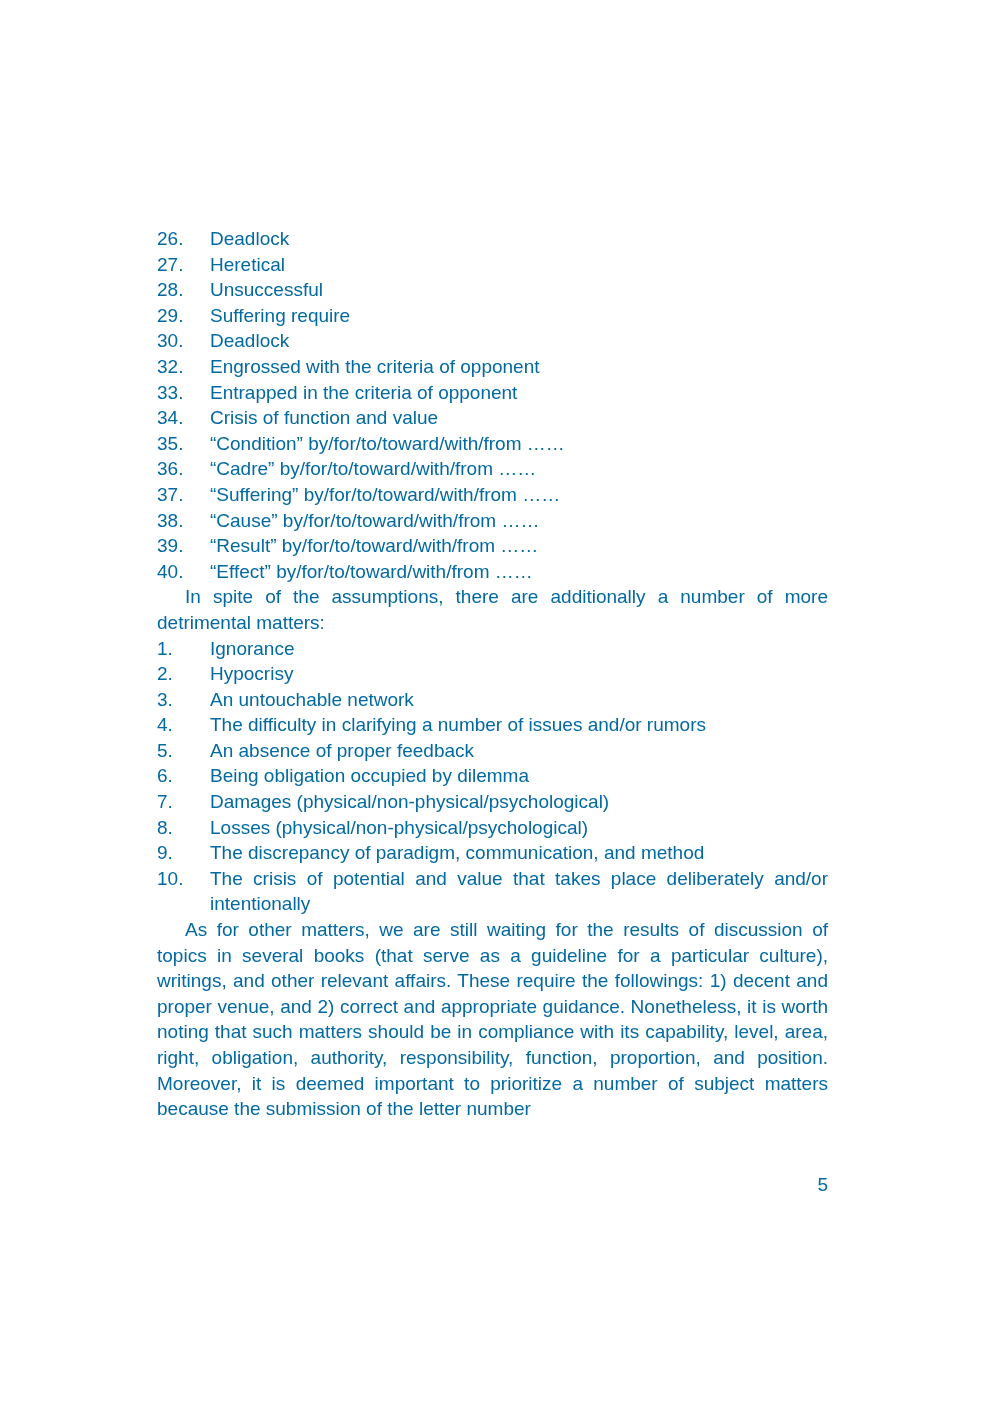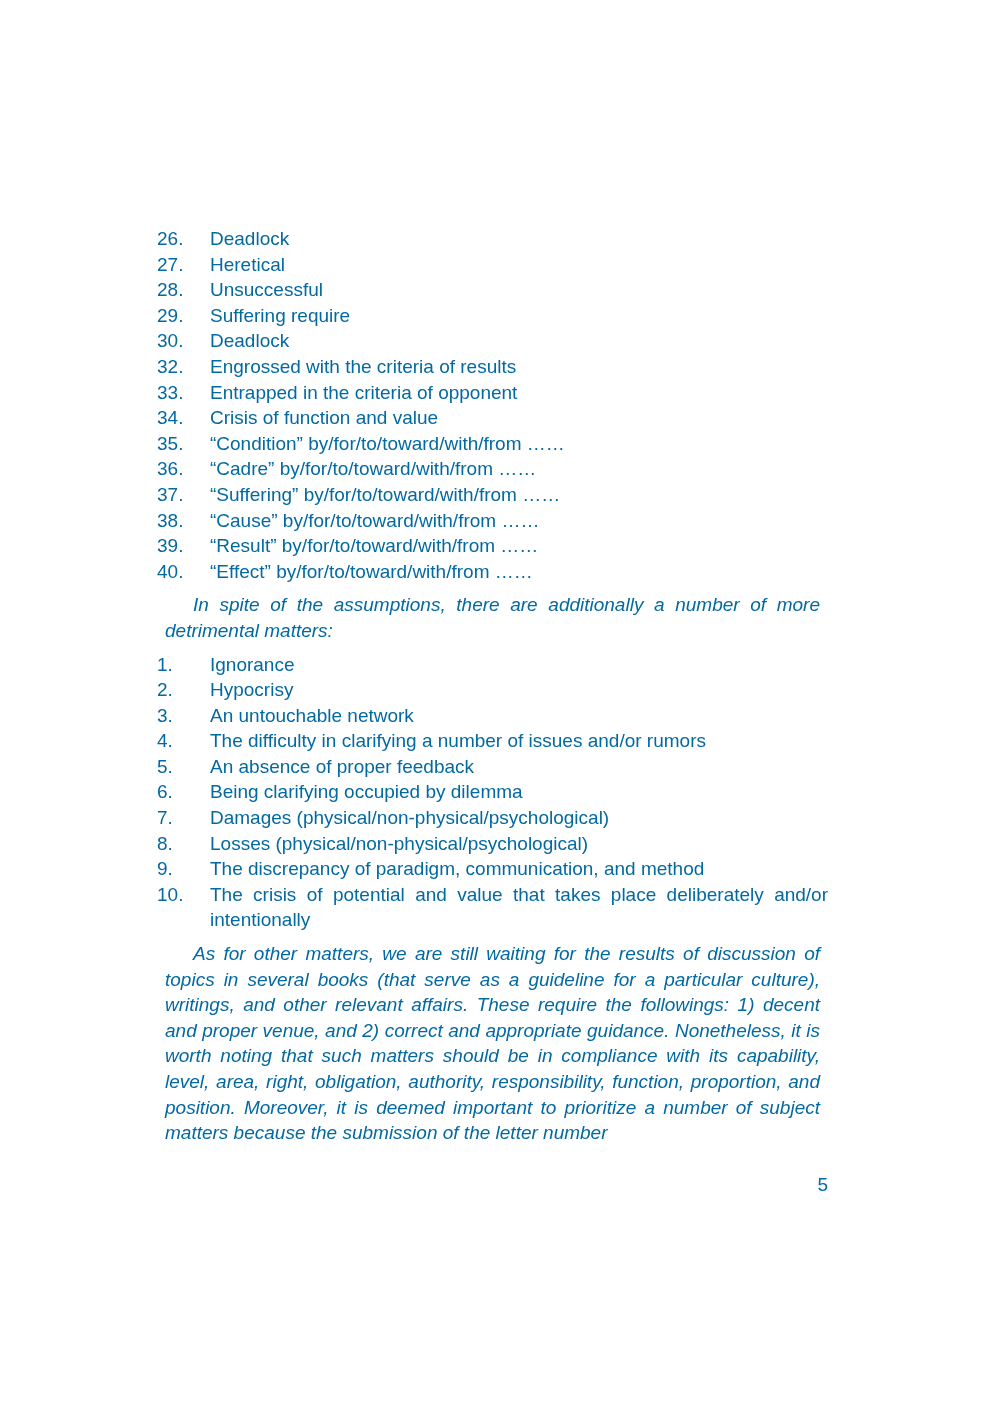--- a/index.html
+++ b/index.html
@@ -34,22 +34,21 @@
   .list-num {
     flex: 0 0 53px;
   }
   .list-text {
     flex: 1 1 auto;
     text-align: justify;
   }
   .para {
     text-align: justify;
     text-indent: 28px;
-    margin: 8px;
-    font-style: italic;
+    margin: 0;
   }
   .page-number {
     position: absolute;
     left: 157px;
     top: 1172px;
     width: 671px;
     text-align: right;
   }
 </style>
 </head>
@@ -81,21 +80,21 @@
         </div>
 
         <div class="list-row">
           <span class="list-num">30.</span>
           <span class="list-text">Deadlock</span>
         </div>
 
 
         <div class="list-row">
           <span class="list-num">32.</span>
-          <span class="list-text">Engrossed with the criteria of results</span>
+          <span class="list-text">Engrossed with the criteria of opponent</span>
         </div>
 
         <div class="list-row">
           <span class="list-num">33.</span>
           <span class="list-text">Entrapped in the criteria of opponent</span>
         </div>
 
         <div class="list-row">
           <span class="list-num">34.</span>
           <span class="list-text">Crisis of function and value</span>
@@ -156,21 +155,21 @@
           <span class="list-text">The difficulty in clarifying a number of issues and/or rumors</span>
         </div>
 
         <div class="list-row">
           <span class="list-num">5.</span>
           <span class="list-text">An absence of proper feedback</span>
         </div>
 
         <div class="list-row">
           <span class="list-num">6.</span>
-          <span class="list-text">Being clarifying occupied by dilemma</span>
+          <span class="list-text">Being obligation occupied by dilemma</span>
         </div>
 
         <div class="list-row">
           <span class="list-num">7.</span>
           <span class="list-text">Damages (physical/non-physical/psychological)</span>
         </div>
 
         <div class="list-row">
           <span class="list-num">8.</span>
           <span class="list-text">Losses (physical/non-physical/psychological)</span>

